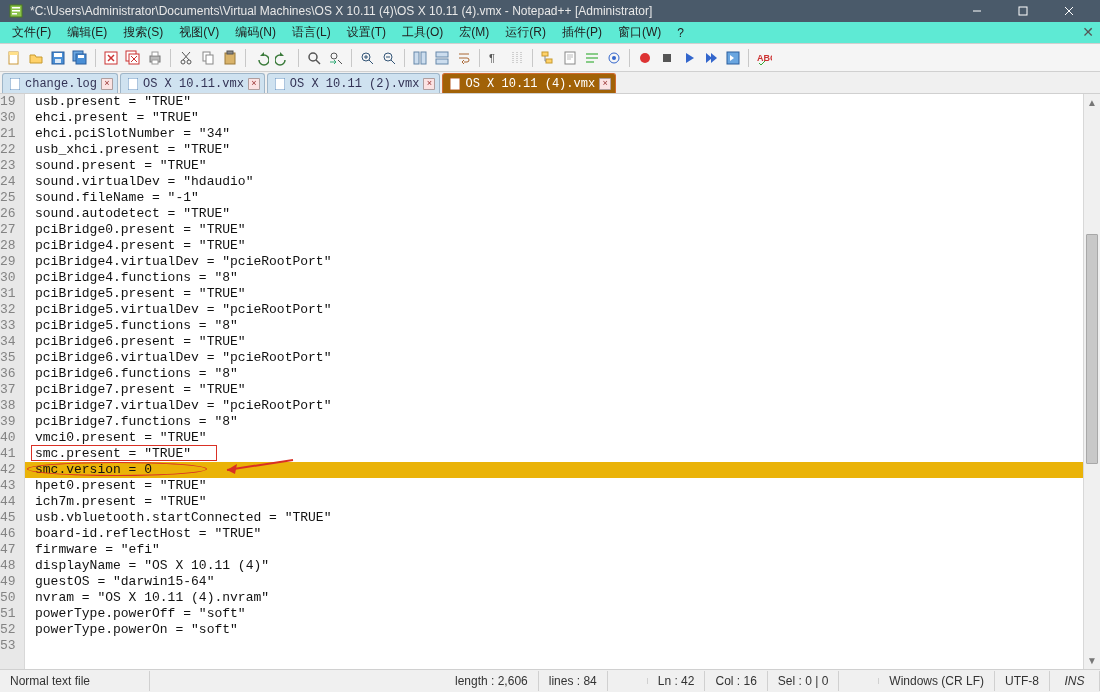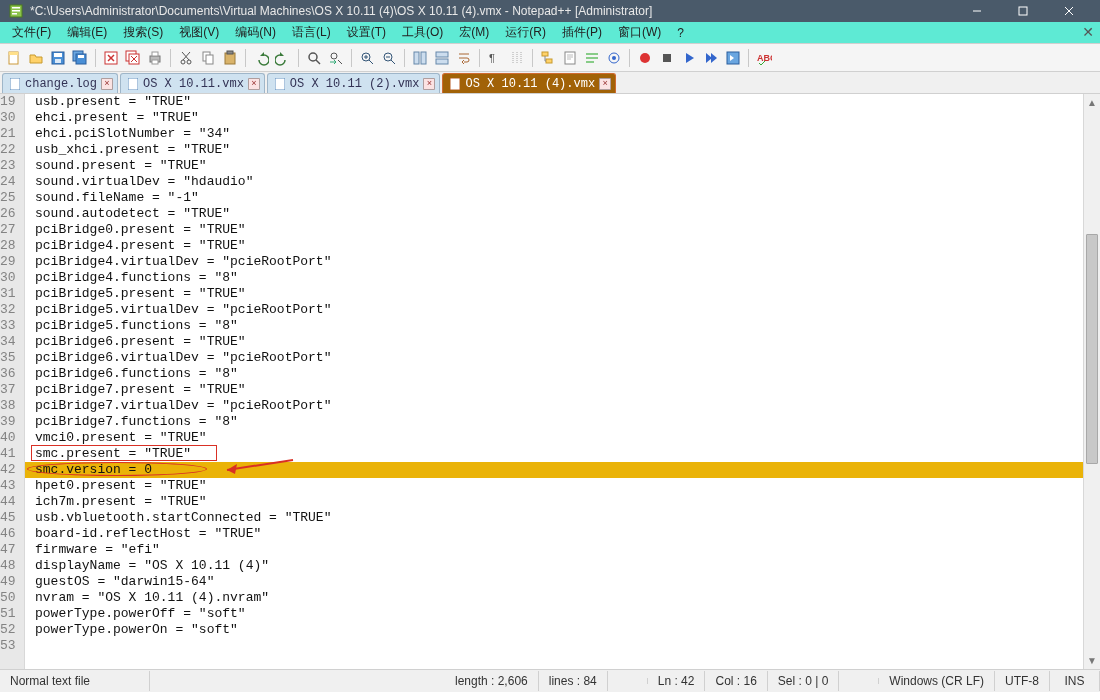--- a/index.html
+++ b/index.html
@@ -436,14 +436,14 @@
   <div class="spacer"></div>
   <div class="cell">length : 2,606</div>
   <div class="cell">lines : 84</div>
   <div class="cell" style="width:40px"></div>
   <div class="cell">Ln : 42</div>
   <div class="cell">Col : 16</div>
   <div class="cell">Sel : 0 | 0</div>
   <div class="cell" style="width:40px"></div>
   <div class="cell">Windows (CR LF)</div>
   <div class="cell">UTF-8</div>
-  <div class="cell" style="width:50px; justify-content:center;">INS</div>
+  <div class="cell" style="width:50px; justify-content:center;font-style:italic;">INS</div>
 </div>
 
 </body></html>

